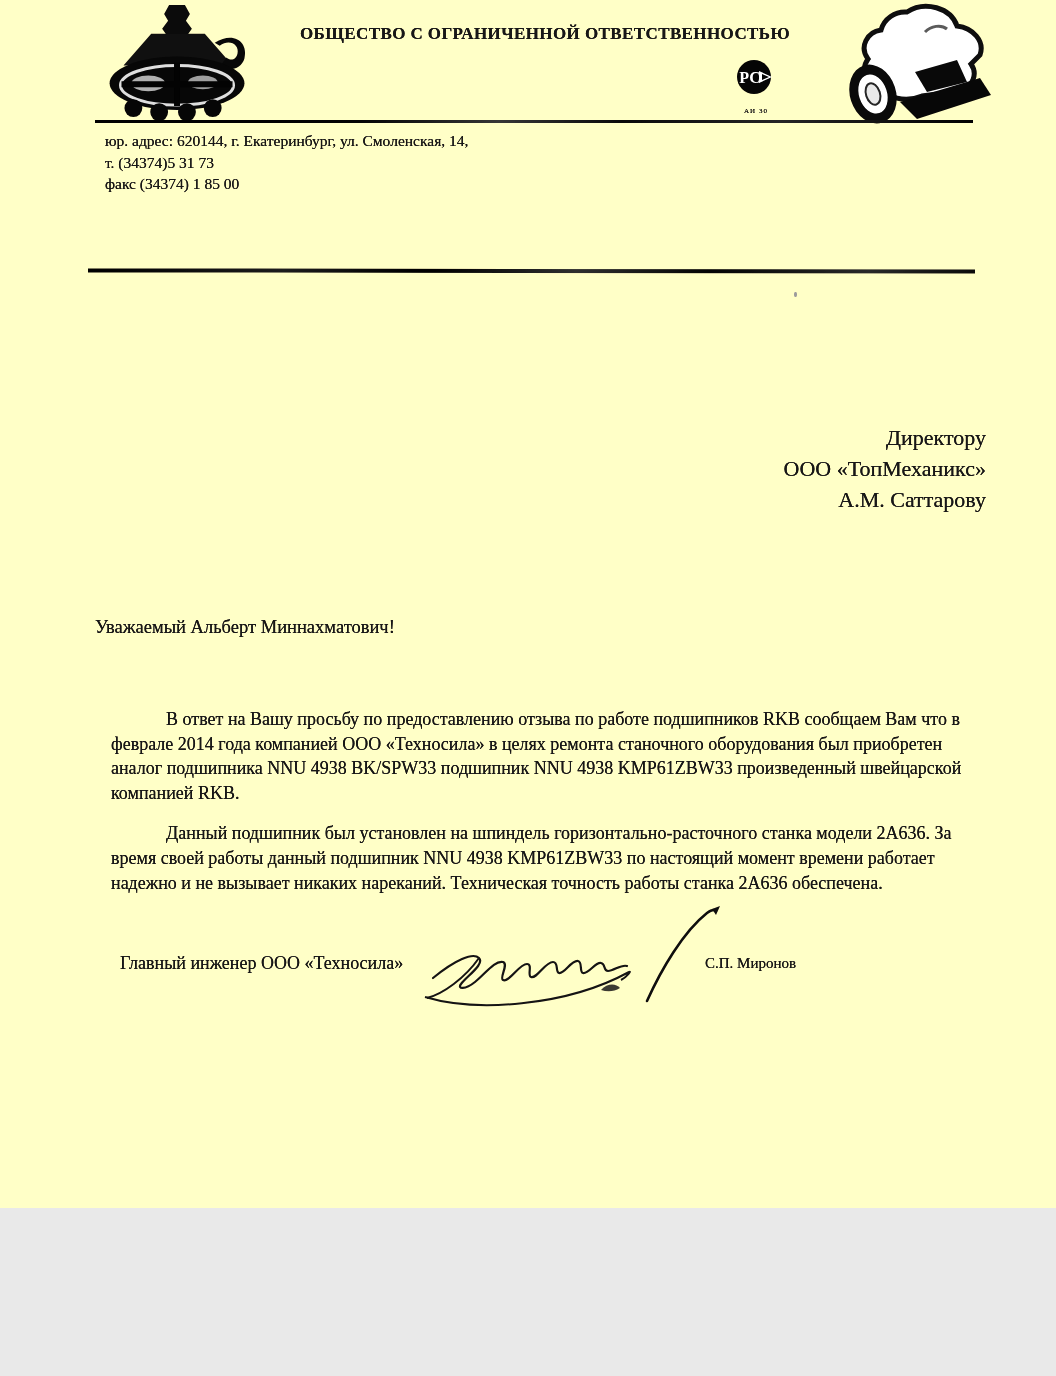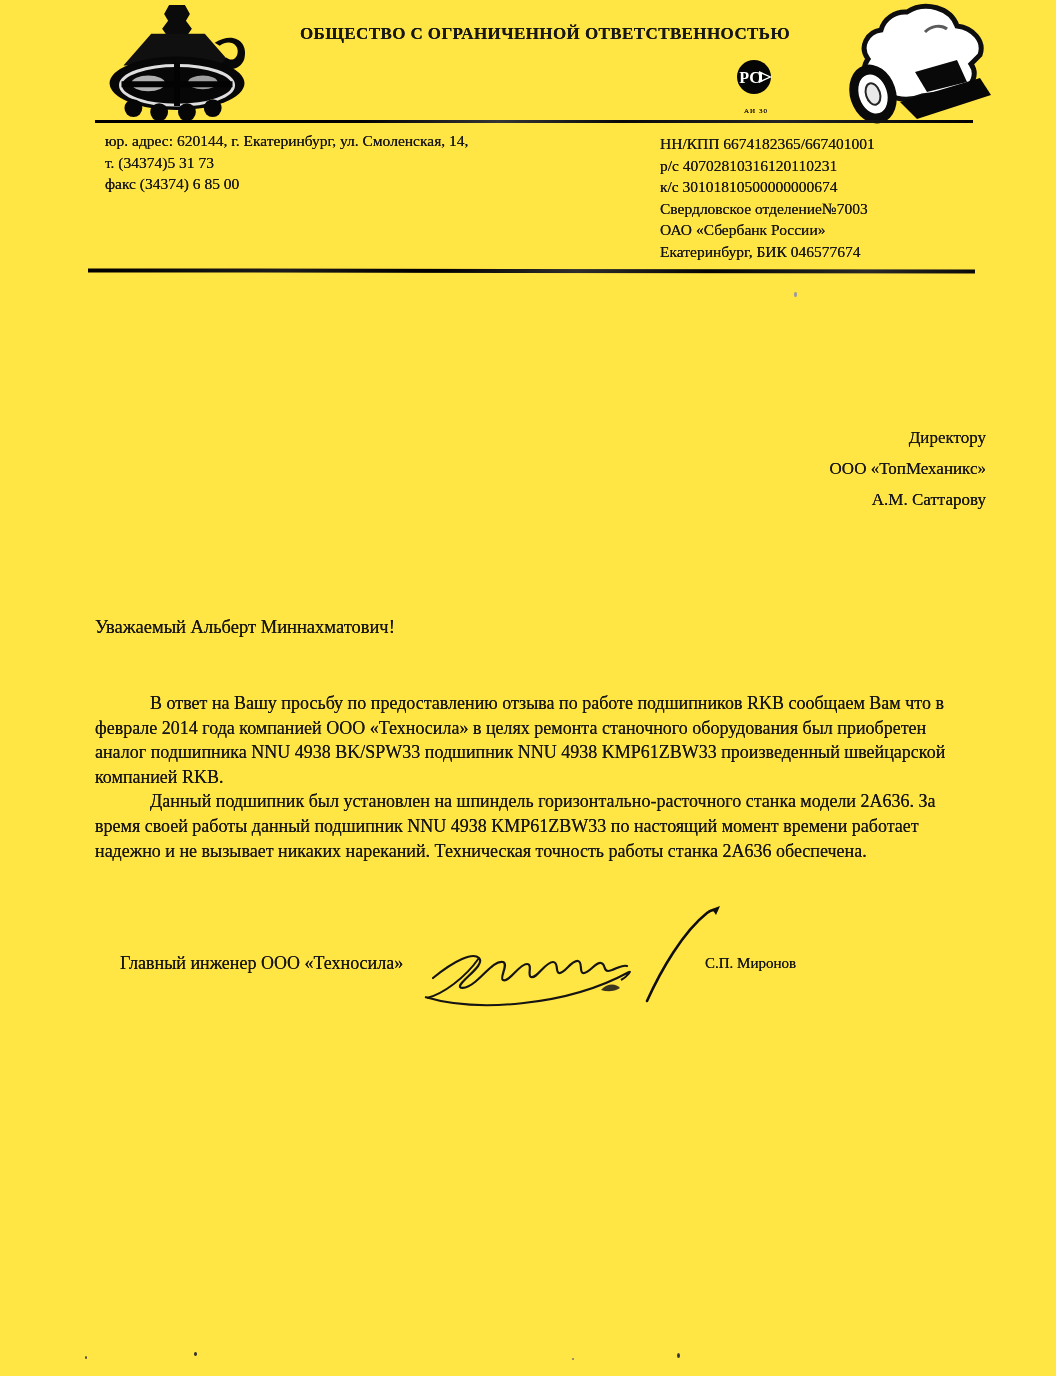--- a/index.html
+++ b/index.html
@@ -1,20 +1,20 @@
 <!DOCTYPE html>
 <html><head>
 <meta charset="utf-8">
 <style>
   html,body{margin:0;padding:0;background:#e9e9e9;}
   .page{
     position:relative;
-    width:1056px;height:1376px;
+    width:1056px;height:1208px;
     margin:0 auto;
-    background:#fde047;
+    background:#fef9c3;
     font-family:"Liberation Serif","DejaVu Serif",serif;
     color:#1d1d1d;
     overflow:hidden;
     filter:contrast(1.06);
   }
   .page *{box-sizing:border-box;}
   .ink{ text-shadow:0 0 0.55px currentColor; }
 
   
   .letterhead{position:absolute;top:0;left:0;width:100%;height:125px;}
@@ -32,26 +32,26 @@
   .rule-2{top:269px;left:88px;width:887px;height:4px;
     background:linear-gradient(90deg,#050505 0%,#222 22%,#040404 38%,#333 55%,#0a0a0a 70%,#2d2d2d 88%,#111 100%);
     transform:rotate(0.08deg);}
 
   
   .contacts-left{position:absolute;left:105px;top:130px;width:540px;font-size:15.5px;line-height:21.5px;}
   .contacts-right{position:absolute;left:660px;top:133px;width:330px;font-size:15.5px;line-height:21.5px;}
   .email-line a, .email-underline{text-decoration:underline;color:inherit;}
 
   
-  .recipient{position:absolute;top:422px;right:70px;text-align:right;font-size:17px;line-height:31px;}
+  .recipient{position:absolute;top:422px;right:70px;text-align:right;font-size:22px;line-height:31px;}
 
   
   .salutation{position:absolute;top:617px;left:95px;width:880px;text-align:left;font-size:18.5px;}
   .body-text{position:absolute;top:691px;left:95px;width:884px;font-size:18px;line-height:24.6px;text-align:left;}
-  .body-text p{margin:0;text-indent:55px;}
+  .body-text p{margin:16px;text-indent:55px;}
 
   
   .sig-title{position:absolute;top:953px;left:120px;font-size:18px;white-space:nowrap;}
   .sig-scribble{position:absolute;left:415px;top:900px;width:345px;height:115px;}
   .sig-name{position:absolute;top:955px;left:705px;font-size:15px;white-space:nowrap;}
 
   
   .speck{position:absolute;background:#4a4a4a;border-radius:50%;}
   .speck-a{left:85px;top:1356px;width:2px;height:3px;}
   .speck-b{left:194px;top:1352px;width:3px;height:4px;background:#333;}
@@ -106,31 +106,23 @@
       </g>
       <path d="M80,30 c6,-6 16,-8 22,-3" fill="none" stroke="#1a1a1a" stroke-width="3" opacity="0.7"></path>
     </svg>
   </div>
 
   <div class="rule rule-1"></div>
 
   <div class="contacts-left ink">
     <div>юр. адрес: 620144, г. Екатеринбург, ул. Смоленская, 14,</div>
     <div>т. (34374)5 31 73</div>
-    <div>факс (34374) 6 85 00</div>
+    <div>факс (34374) 1 85 00</div>
   </div>
 
-  <div class="contacts-right ink">
-    <div>НН/КПП 6674182365/667401001</div>
-    <div>р/с 40702810316120110231</div>
-    <div>к/с 30101810500000000674</div>
-    <div>Свердловское отделение№7003</div>
-    <div>ОАО «Сбербанк России»</div>
-    <div>Екатеринбург, БИК 046577674</div>
-  </div>
 
   <div class="rule rule-2"></div>
 
   <div class="recipient ink">
     <div>Директору</div>
     <div>ООО «ТопМеханикс»</div>
     <div>А.М. Саттарову</div>
   </div>
 
   <div class="salutation ink">Уважаемый Альберт Миннахматович!</div>

